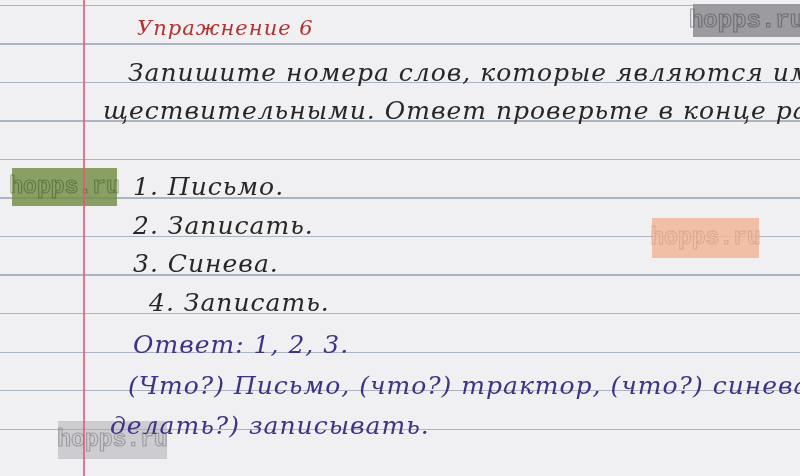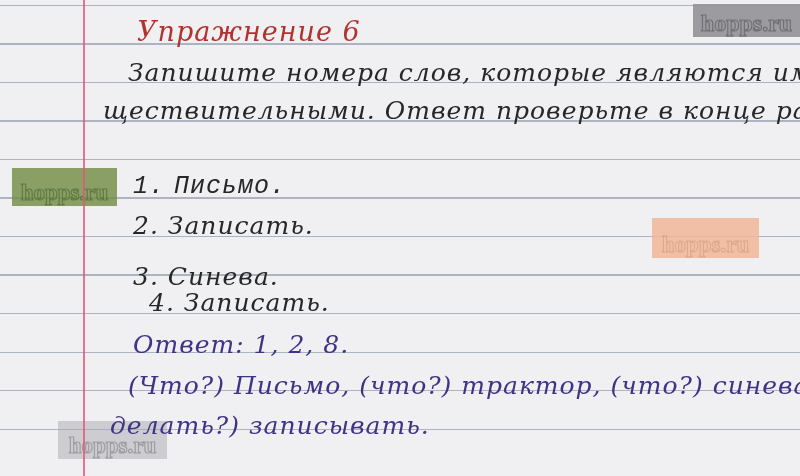--- a/index.html
+++ b/index.html
@@ -38,41 +38,41 @@
     position: absolute;
     font-family: "DejaVu Serif", serif;
     font-style: italic;
     font-size: 25px;
     letter-spacing: 1px;
     white-space: nowrap;
     color: #272727;
     z-index: 4;
     line-height: 1;
   }
-  .hw.title { color: #b23230; font-size: 27px; left: 137px; top: 18px; }
+  .hw.title { color: #b23230; font-size: 21px; left: 137px; top: 18px; }
   .hw.t1 { left: 128px; top: 60px; }
   .hw.t2 { left: 103px; top: 98px; }
   .hw.t3 { left: 110px; top: 136px; }
-  .hw.li1 { left: 133px; top: 174px; font-family: Liberation Mono, monospace; }
+  .hw.li1 { left: 133px; top: 174px; }
   .hw.li2 { left: 133px; top: 213px; }
-  .hw.li3 { left: 133px; top: 251px; margin-top: 13px; }
+  .hw.li3 { left: 133px; top: 251px; }
   .hw.li4 { left: 149px; top: 290px; }
   .hw.ans { color: #3e3486; }
   .hw.a1 { left: 133px; top: 332px; }
   .hw.a2 { left: 128px; top: 373px; }
   .hw.a3 { left: 110px; top: 413px; }
   .hw .num { margin-right: 9px; }
 
   
   .wm {
     position: absolute;
     display: flex;
-    align-items: flex-end;
+    align-items: center;
     justify-content: center;
-    font-family: Liberation Serif, serif;
+    font-family: Liberation Mono, monospace;
     font-weight: bold;
     color: transparent;
     -webkit-text-stroke: 1.2px rgba(50,50,55,0.30);
     z-index: 3;
   }
   .wm-tr {
     left: 693px; top: 4px; width: 107px; height: 33px;
     background: rgba(148,148,153,0.92);
     font-size: 24px;
     -webkit-text-stroke: 1.2px rgba(60,60,66,0.45);
@@ -121,17 +121,17 @@
   <div class="hw title">Упражнение 6</div>
 
   <div class="hw t1">Запишите номера слов, которые являются именами су-</div>
   <div class="hw t2">ществительными. Ответ проверьте в конце рабочей те-</div>
 
   <div class="hw li1"><span class="num">1.</span><span>Письмо.</span></div>
   <div class="hw li2"><span class="num">2.</span><span>Записать.</span></div>
   <div class="hw li3"><span class="num">3.</span><span>Синева.</span></div>
   <div class="hw li4"><span class="num">4.</span><span>Записать.</span></div>
 
-  <div class="hw ans a1">Ответ: 1, 2, 8.</div>
+  <div class="hw ans a1">Ответ: 1, 2, 3.</div>
   <div class="hw ans a2">(Что?) Письмо, (что?) трактор, (что?) синева, (что</div>
   <div class="hw ans a3">делать?) записывать.</div>
 
 </div>
 
 </body></html>

